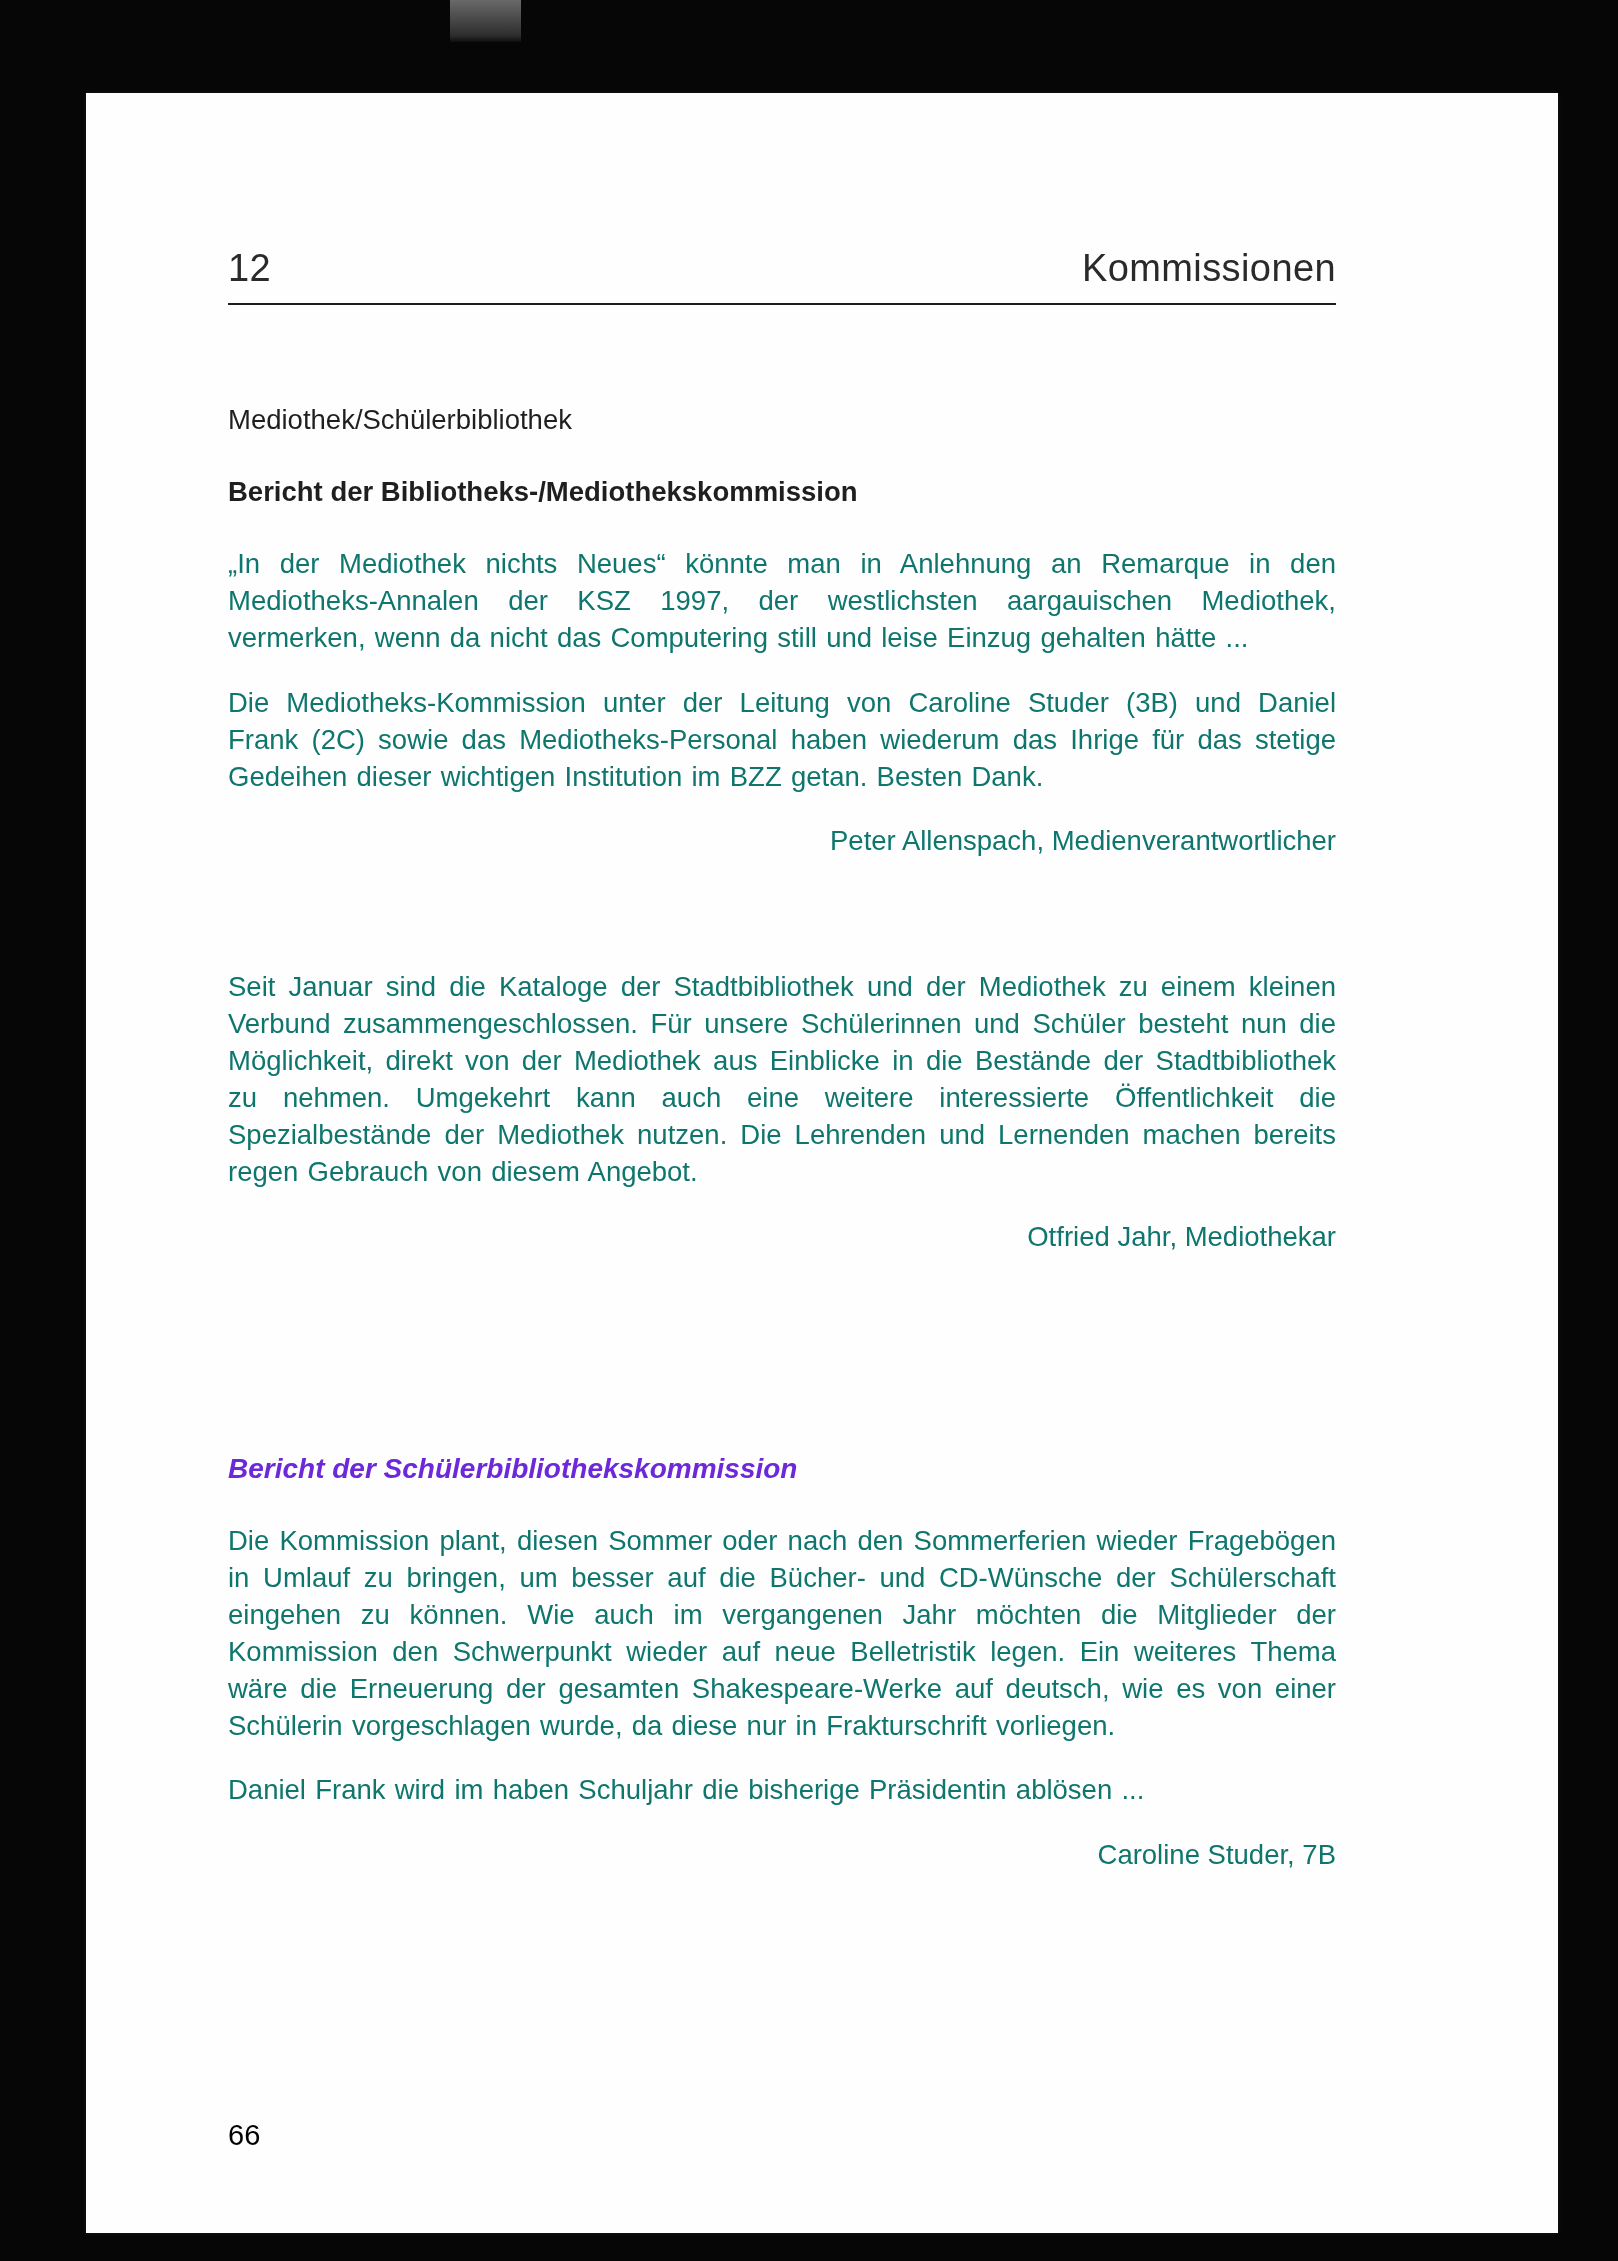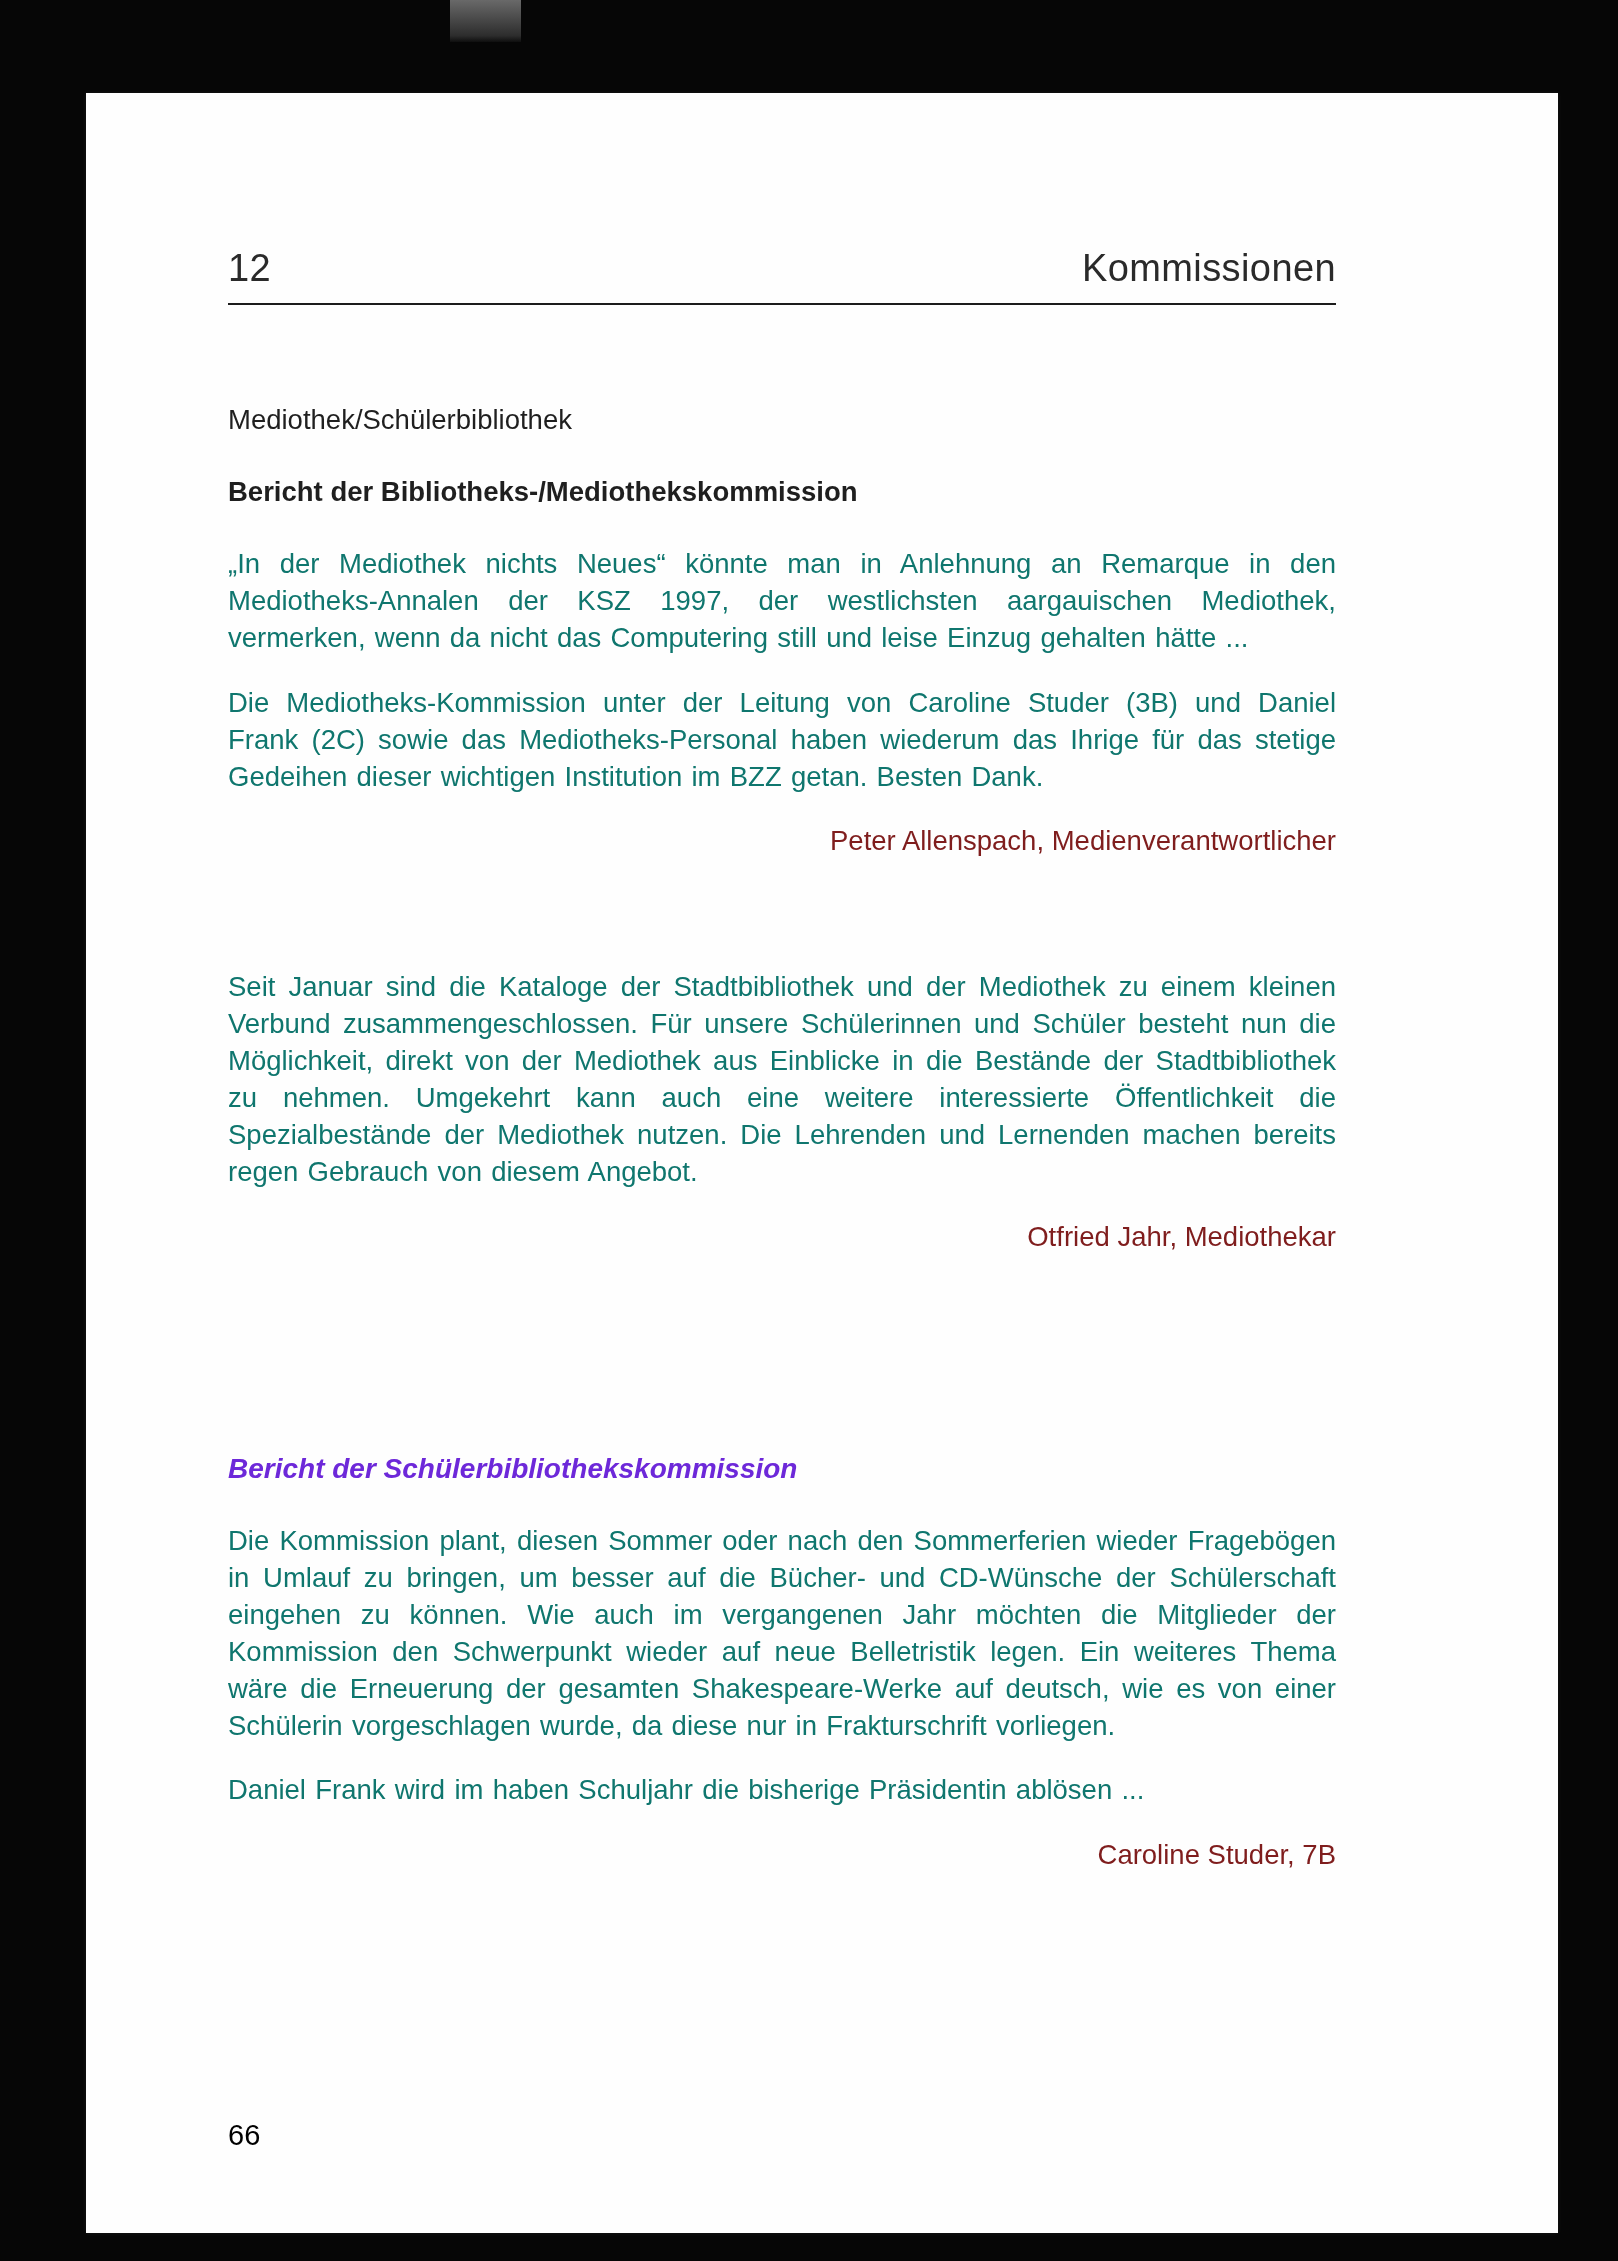--- a/index.html
+++ b/index.html
@@ -80,21 +80,21 @@
     word-spacing: 1.6px;
   }
   .para + .para {
     margin-top: 11.3px;
   }
   .signature {
     margin-top: 18px;
     font-size: 27.5px;
     line-height: 37px;
     text-align: right;
-    color: #7f1d1d;
+    color: #0f766e;
   }
   .sig-gap-large {
     margin-top: 109px;
   }
   .footer-number {
     position: absolute;
     left: 142px;
     bottom: 81px;
     font-size: 29px;
     color: #000000;

